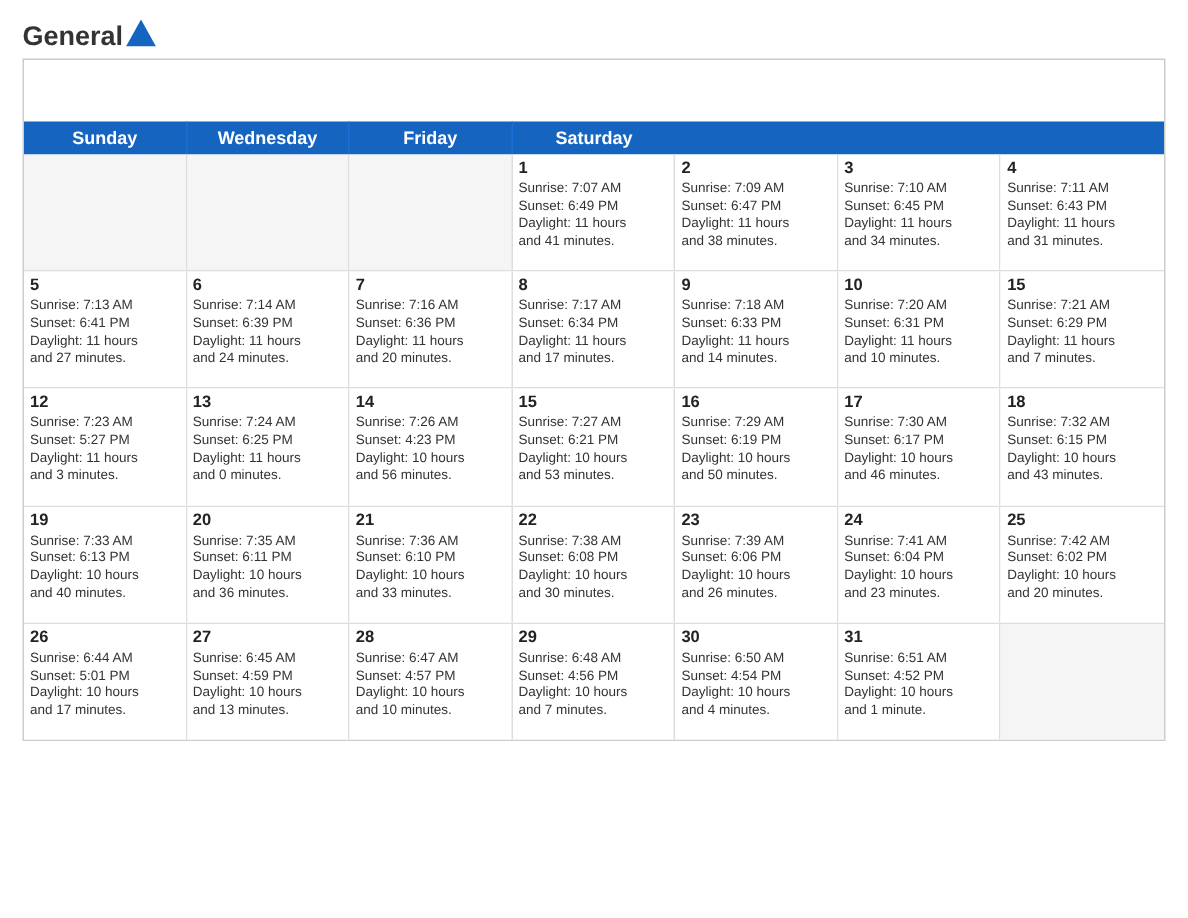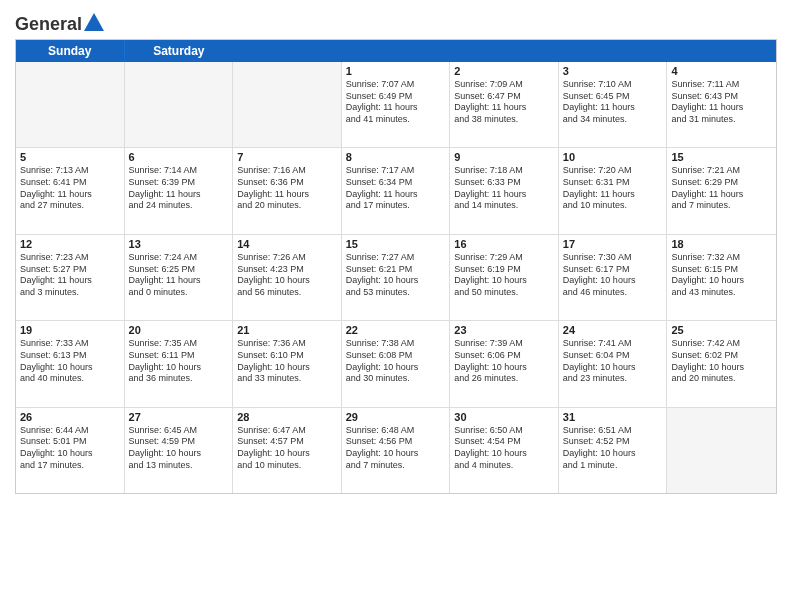--- a/index.html
+++ b/index.html
@@ -47,20 +47,21 @@
     .calendar {
       flex: 1;
       display: flex;
       flex-direction: column;
       border: 1px solid #ccc;
     }
     .cal-header-row {
       display: grid;
       grid-template-columns: repeat(7, 1fr);
       background: #1565c0;
+      margin-top: 41px;
     }
     .cal-header-cell {
       color: #fff;
       font-size: 12px;
       font-weight: bold;
       text-align: center;
       padding: 4px 2px;
       border-right: 1px solid #1a6fd4;
     }
     .cal-header-cell:last-child { border-right: none; }
@@ -119,20 +120,22 @@
     </div>
     <div class="title-block">
       <div class="month-title"></div>
       <div class="location"></div>
     </div>
   </div>
 
   <div class="calendar">
     <div class="cal-header-row" id="cal-header">
         <div class="cal-header-cell">Sunday</div>
+        <div class="cal-header-cell">Wednesday</div>
+        <div class="cal-header-cell">Friday</div>
         <div class="cal-header-cell">Saturday</div>
       </div>
     <div class="cal-body" id="cal-body">
         <div class="cal-row">
           <div class="cal-cell empty"></div>
           <div class="cal-cell empty"></div>
           <div class="cal-cell empty"></div>
           <div class="cal-cell">
             <div class="day-number">1</div>
             <div class="cell-line">Sunrise: 7:07 AM</div>

